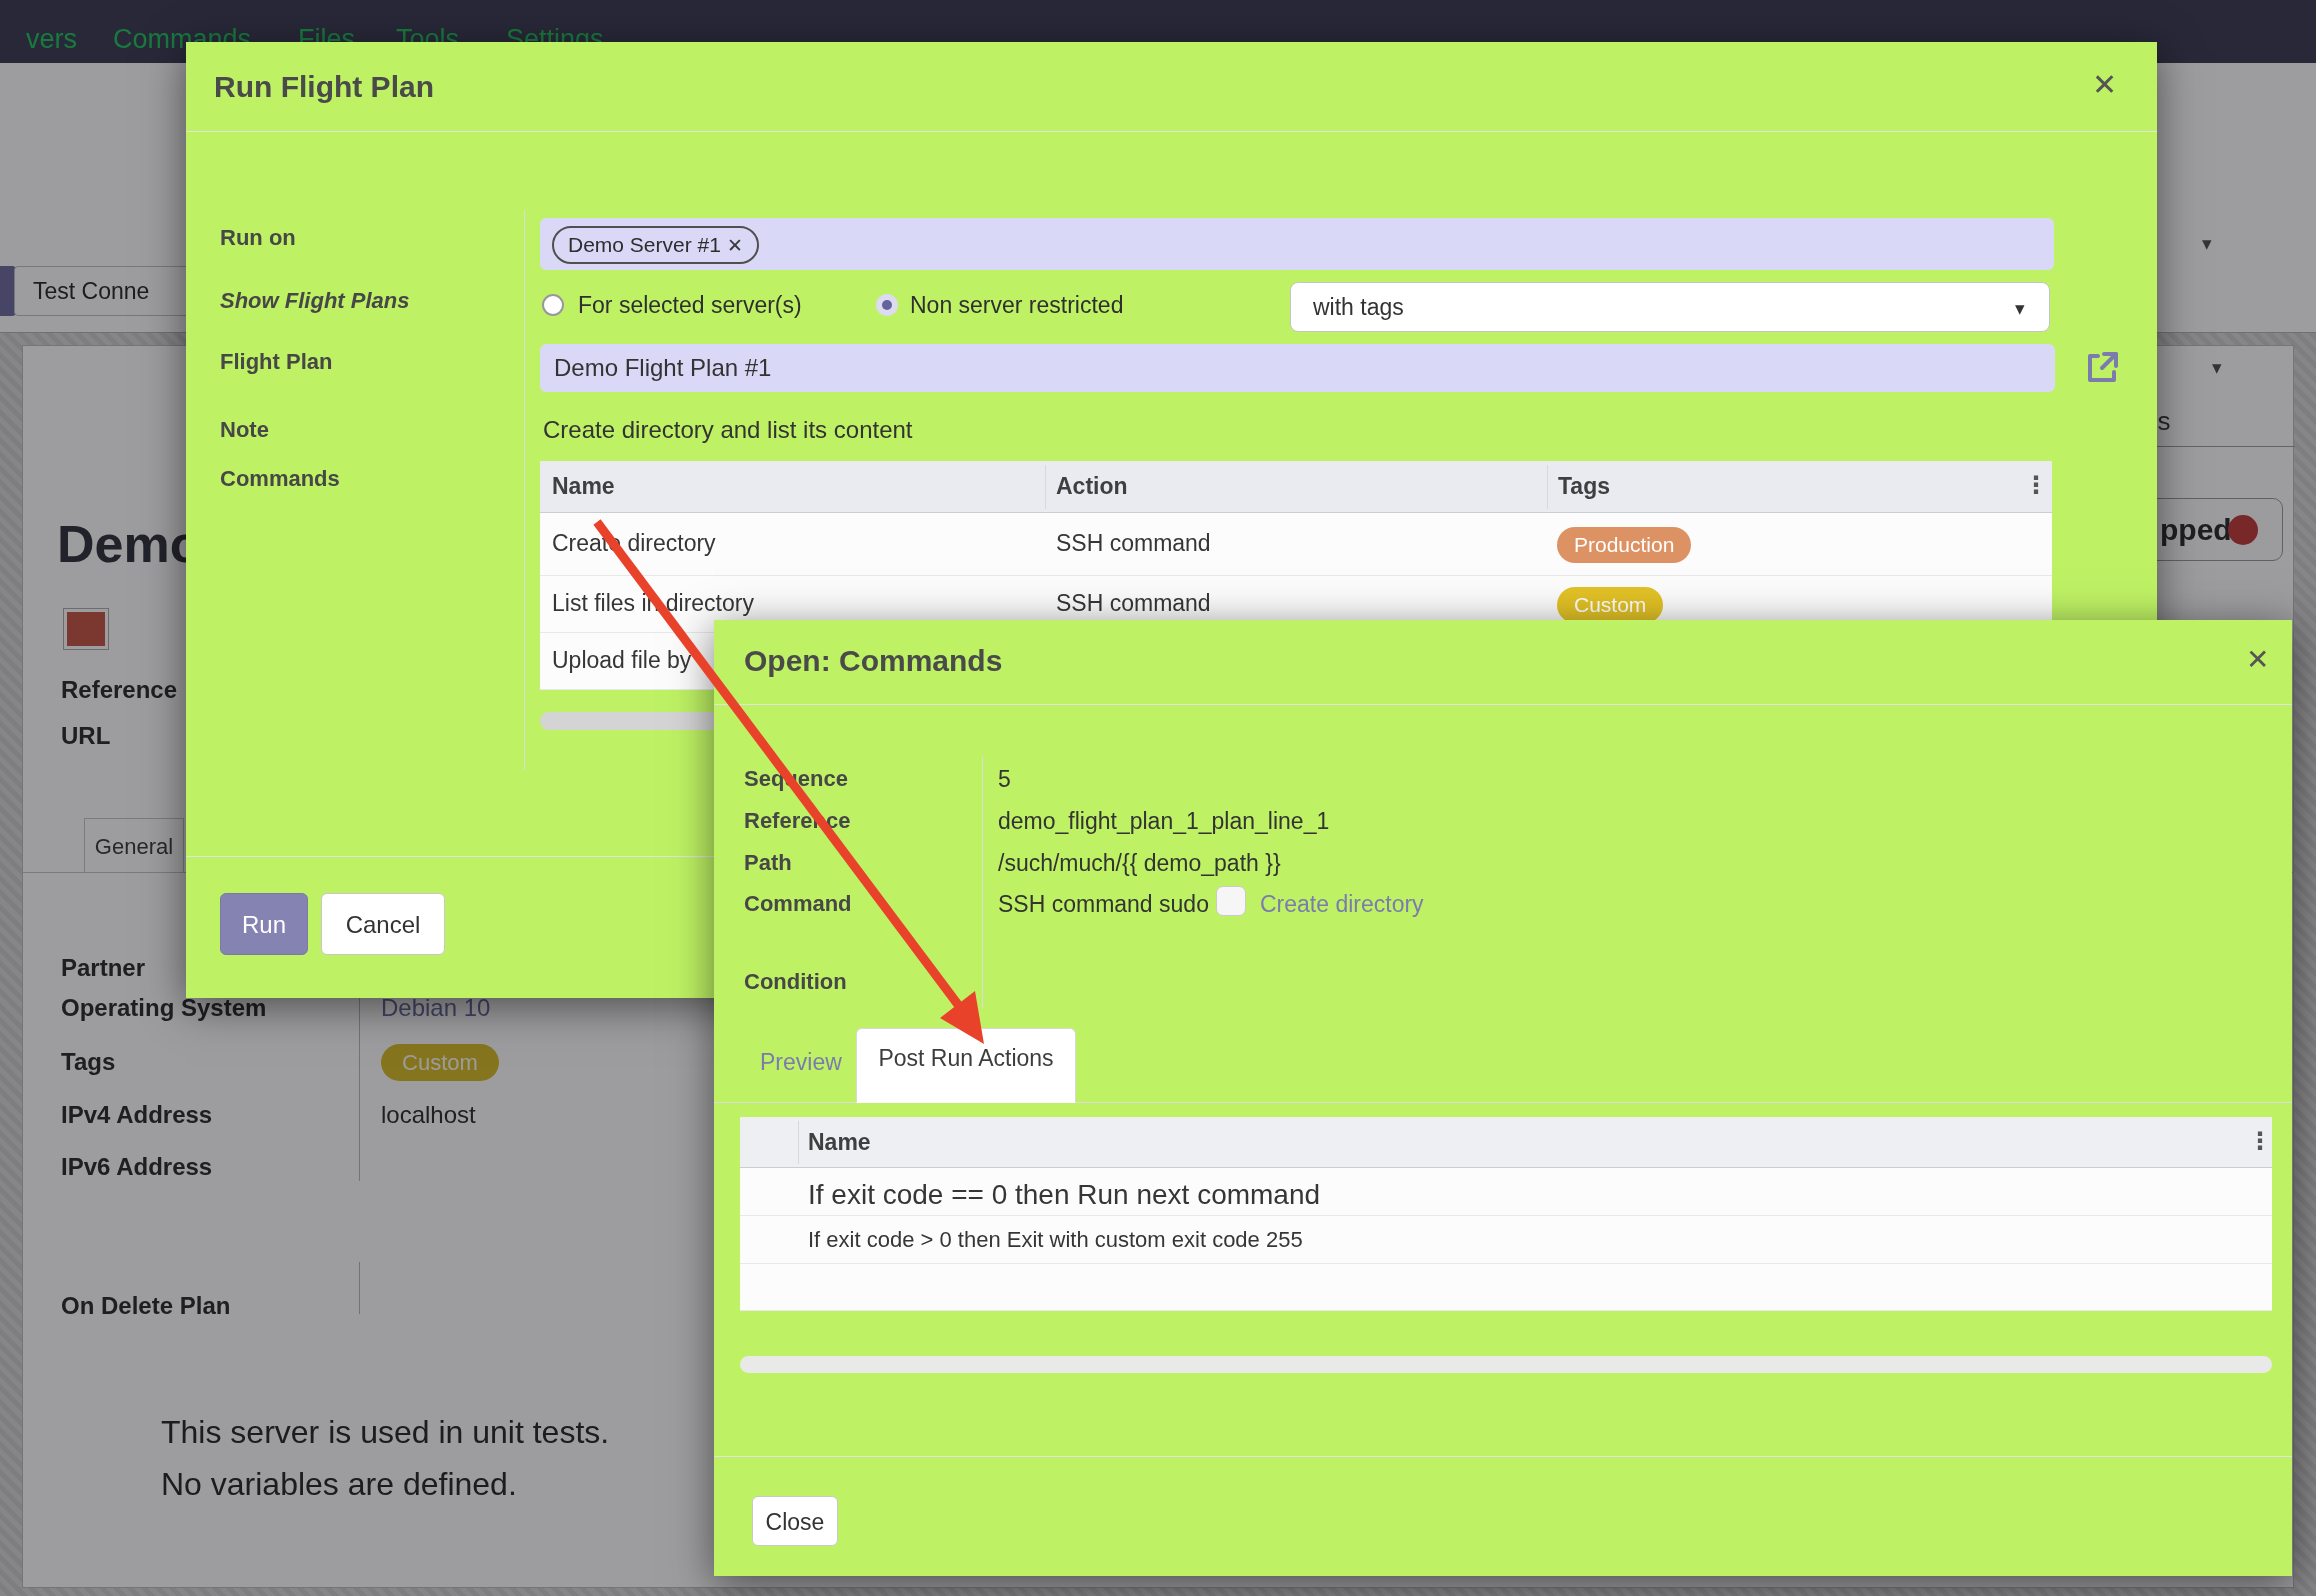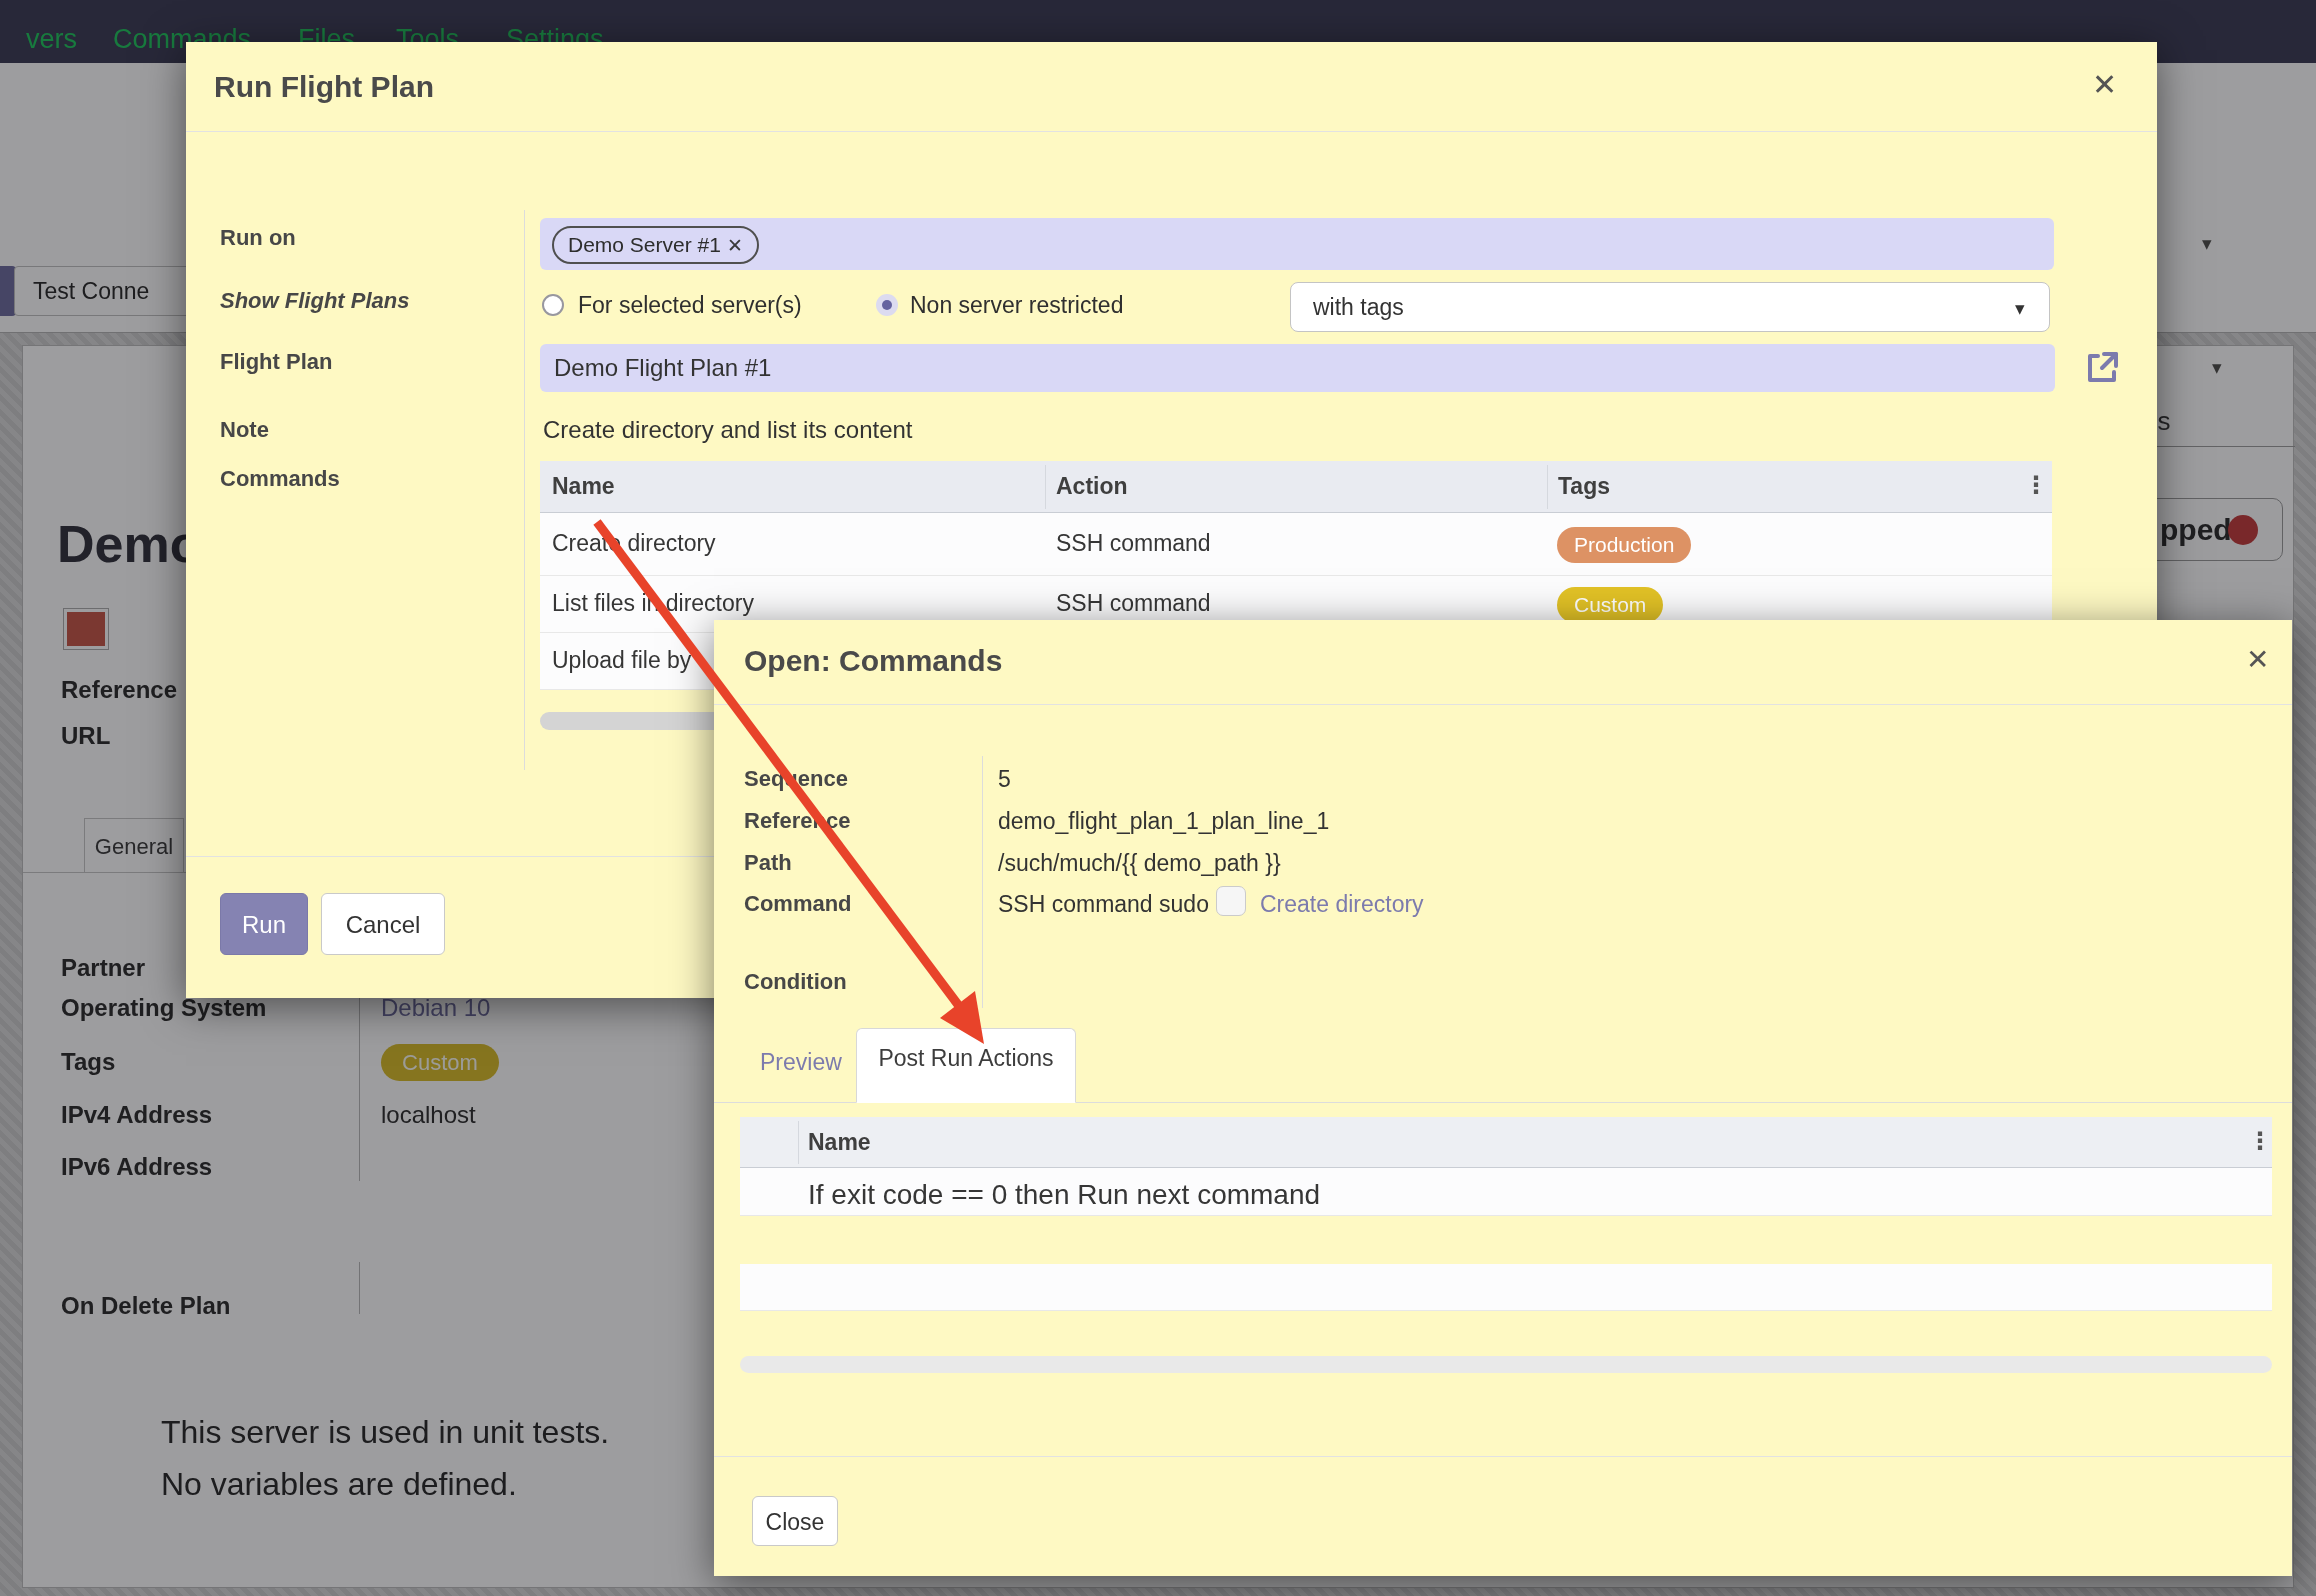--- a/index.html
+++ b/index.html
@@ -36,21 +36,21 @@
   .sec-hr{left:2078px;top:100px;width:194px;height:1px;background:#9f9f9f;}
   .status-btn{left:2066px;top:152px;width:194px;height:63px;background:#fdfdfd;border:1px solid #9c9c9c;
               border-radius:10px;}
   .status-text{position:absolute;left:70px;top:14px;font-size:30px;font-weight:bold;color:#2d2d2d;}
   .status-dot{position:absolute;left:138px;top:16px;width:30px;height:30px;border-radius:50%;background:#c43c3c;}
 
   
   .overlay{left:0;top:0;width:2316px;height:1596px;background:rgba(10,10,14,0.40);z-index:10;}
 
   
-  .modal{background:#fef9c3;box-shadow:0 8px 40px rgba(0,0,0,0.5);}
+  .modal{background:#bef264;box-shadow:0 8px 40px rgba(0,0,0,0.5);}
   .modal-title{position:absolute;font-size:30px;font-weight:bold;color:#4a4a4a;white-space:nowrap;}
   .modal-x{position:absolute;font-size:30px;color:#555;cursor:pointer;line-height:1;}
   .hline{position:absolute;height:1px;background:#e2e2e2;}
   .vline{position:absolute;width:1px;background:#dcdcdc;}
   .flabel{position:absolute;font-size:22px;font-weight:bold;color:#474747;white-space:nowrap;}
   .fvalue{position:absolute;font-size:23px;color:#333;white-space:nowrap;}
 
   
   .modal-run{left:186px;top:42px;width:1971px;height:956px;z-index:20;}
   .lav-field{position:absolute;background:#d9d8f6;border-radius:6px;}
@@ -240,20 +240,23 @@
     <div class="tab-active" style="left:142px;top:408px;width:220px;height:75px;line-height:58px;">Post Run Actions</div>
 
     <div class="tbl-head" style="left:26px;top:497px;width:1532px;height:51px;background:#edeff3;">
       <div class="vline" style="left:58px;top:4px;height:43px;background:#d5d8de;"></div>
       <div class="th-text" style="left:68px;top:12px;">Name</div>
       <div class="dots" style="left:1508px;top:10px;">⋮</div>
     </div>
     <div class="trow" style="left:26px;top:548px;width:1532px;height:48px;">
       <div class="td-text" style="left:68px;top:11px;font-size:28px;">If exit code == 0 then Run next command</div>
     </div>
+    <div class="trow" style="left:26px;top:596px;width:1532px;height:48px;">
+      <div class="td-text" style="left:68px;top:11px;font-size:22px;">If exit code &gt; 0 then Exit with custom exit code 255</div>
+    </div>
     <div class="trow" style="left:26px;top:644px;width:1532px;height:47px;"></div>
     <div class="scroll-strip" style="left:26px;top:736px;width:1532px;height:17px;background:#e9e9e9;"></div>
 
     <div class="hline" style="left:0;top:836px;width:1578px;"></div>
     <div class="btn btn-plain" style="left:38px;top:876px;width:86px;height:50px;line-height:50px;font-size:23px;">Close</div>
   </div>
 
   <svg class="abs arrow-svg" width="2316" height="1596" viewBox="0 0 2316 1596">
     <line x1="597" y1="522" x2="962" y2="1010" stroke="#e8432a" stroke-width="9"></line>
     <polygon points="984,1044 975,991 940,1018" fill="#e8432a"></polygon>

